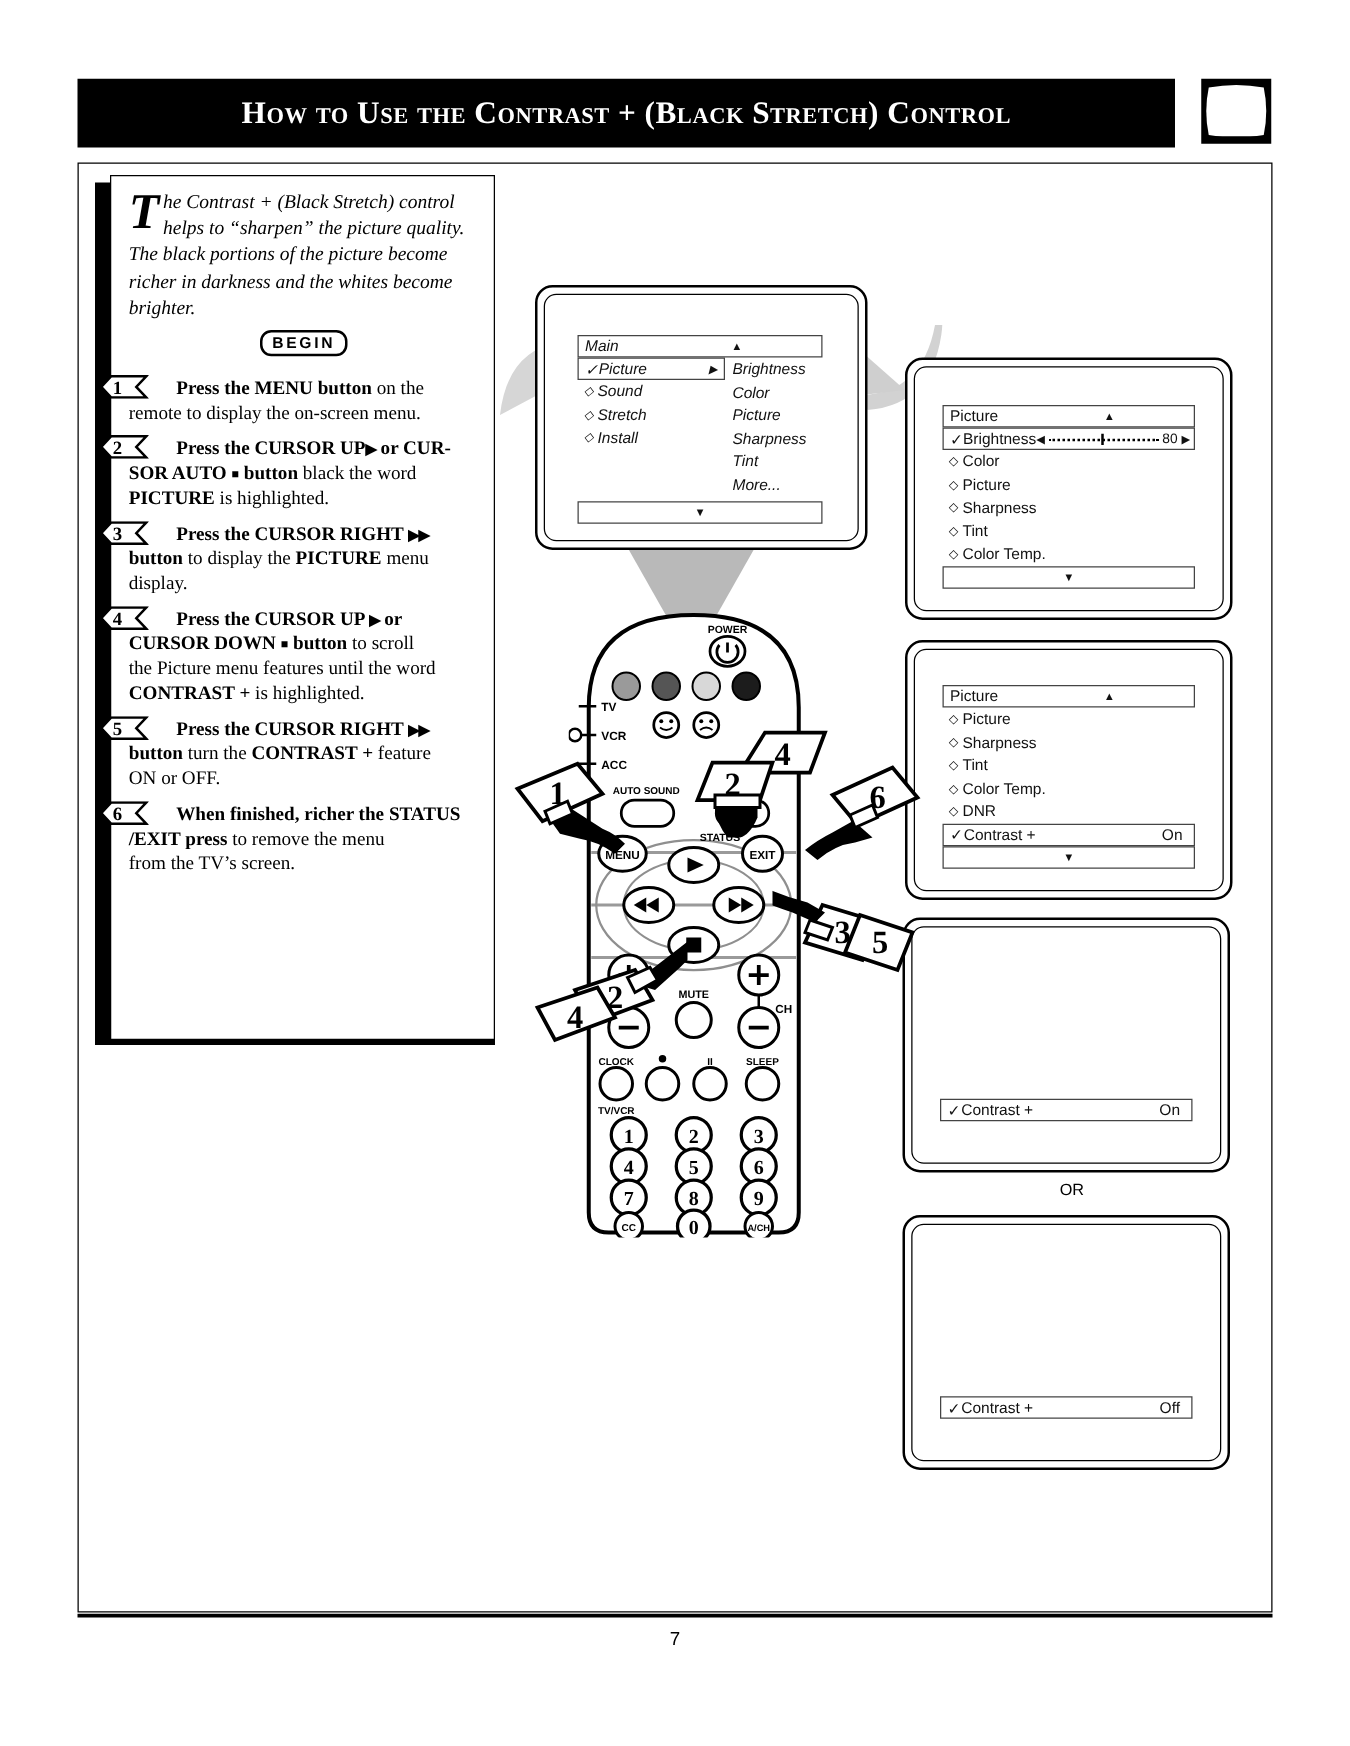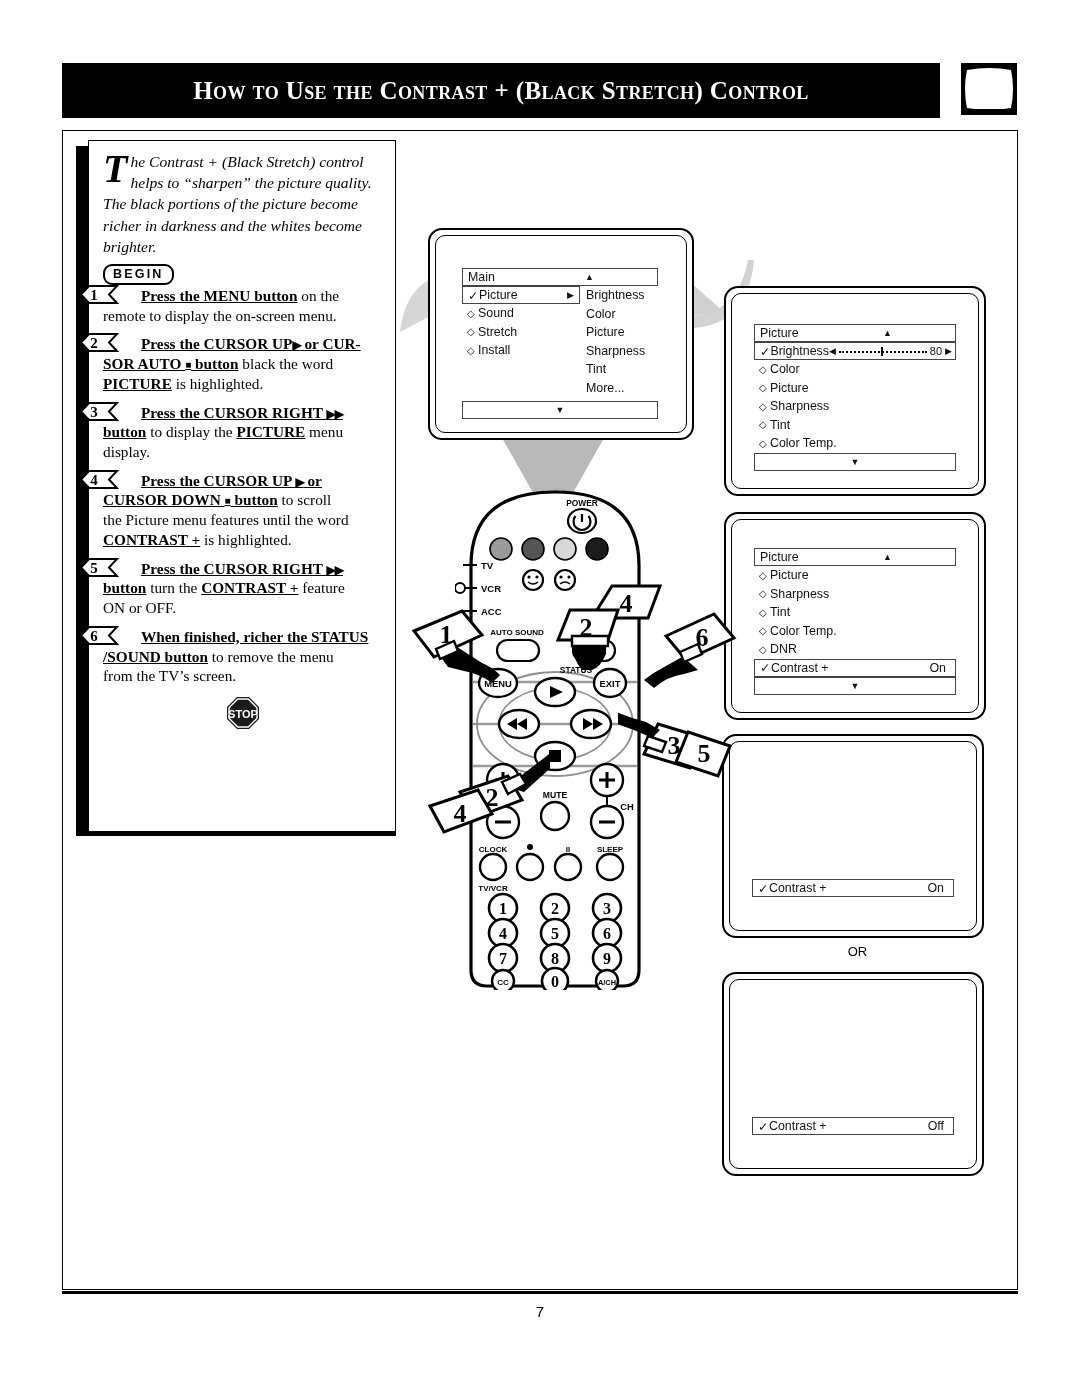--- a/index.html
+++ b/index.html
@@ -15,29 +15,29 @@
   #header-title{position:absolute;left:62px;top:63px;width:878px;height:55px;display:flex;align-items:center;justify-content:center;
       color:#fff;font-family:"Liberation Serif",serif;font-size:25px;font-variant:small-caps;letter-spacing:.4px;font-weight:700;white-space:nowrap;}
   #tv-corner-icon{position:absolute;left:960px;top:62px;width:58px;height:54px;}
 
   
   #instr-shadowspine{position:absolute;left:76px;top:146px;width:14px;height:690px;background:#000;}
   #instr-bottomshadow{position:absolute;left:76px;top:822px;width:320px;height:14px;background:#000;}
   #instr-card{position:absolute;left:88px;top:140px;width:308px;height:692px;border:1.6px solid #000;background:#fff;box-sizing:border-box;padding:10px 12px 0 14px;}
   #intro{font-family:"Liberation Serif",serif;font-style:italic;font-size:15.6px;line-height:1.36;text-align:left;}
   #intro .dropcap{float:left;font-size:40px;line-height:0.82;font-weight:700;font-style:italic;padding:2px 3px 0 0;}
-  #begin-wrap{margin-top:7px;margin-bottom:1px;}
+  #begin-wrap{text-align:center;margin-top:7px;margin-bottom:16px;}
   .begin-pill{display:inline-block;border:2.5px solid #000;border-radius:9px;padding:1px 8px 2px;font-family:"Liberation Sans",sans-serif;
       font-weight:700;font-size:12.5px;letter-spacing:2.2px;}
   .step{position:relative;margin:0 0 9px 0;font-family:"Liberation Serif",serif;font-size:15.3px;line-height:1.29;}
   .step .num{position:absolute;left:-24px;top:-1px;width:40px;height:19px;}
   .step .num svg{display:block;}
   .step p{margin:0;text-indent:38px;}
   .step p.cont{text-indent:0;}
-  .b{font-weight:700;text-decoration:underline;}
+  .b{font-weight:700;}
   .tri{font-size:12px;letter-spacing:-1px;}
   .sq{font-size:10px;vertical-align:1px;}
   #stop-wrap{text-align:center;margin-top:10px;}
 
   
   .tvbox{position:absolute;box-sizing:border-box;border:2.6px solid #000;border-radius:14px;background:#fff;}
   .tvbox .inner{position:absolute;left:5px;top:5px;right:5px;bottom:5px;border:1.4px solid #000;border-radius:10px;box-sizing:border-box;}
   .osd{position:absolute;font-family:"Liberation Sans",sans-serif;font-size:12.4px;color:#111;}
   .osd .bar{border:1.1px solid #444;box-sizing:border-box;height:18px;display:flex;align-items:center;padding:0 5px;}
   .osd .row{height:18.5px;display:flex;align-items:center;padding-left:5px;}
@@ -142,47 +142,40 @@
         <p class="cont"><span>ON or OFF.</span></p>
       </div>
       <div class="step">
         <span class="num">
           <svg width="40" height="19" viewBox="0 0 40 19">
             <polygon points="2,9.5 10,1 38,1 30,9.5 38,18 10,18" fill="#fff" stroke="#000" stroke-width="2"></polygon>
             <text x="15" y="15" font-family="Liberation Serif, serif" font-size="15" font-weight="bold" text-anchor="middle">6</text>
           </svg>
         </span>
         <p><span class="b">When finished, richer the STATUS</span></p>
-        <p class="cont"><span class="b">/SOUND button</span><span> to remove the menu</span></p>
+        <p class="cont"><span class="b">/EXIT press</span><span> to remove the menu</span></p>
         <p class="cont"><span>from the TV’s screen.</span></p>
       </div>
     </div>
-  <div id="stop-wrap">
-    <svg width="34" height="34" viewBox="0 0 34 34">
-      <polygon points="11,1 23,1 33,11 33,23 23,33 11,33 1,23 1,11" fill="#1a1a1a"></polygon>
-      <polygon points="11.8,3 22.2,3 31,11.8 31,22.2 22.2,31 11.8,31 3,22.2 3,11.8" fill="none" stroke="#fff" stroke-width="1.4"></polygon>
-      <text x="17" y="22" font-family="Liberation Sans, sans-serif" font-size="11" font-weight="bold" fill="#fff" text-anchor="middle">STOP</text>
-    </svg>
-  </div>
 </div>
 
 <svg class="gray" style="left:390px;top:270px;" width="60" height="70">
   <path d="M58 4 Q16 10 10 62 L40 46 Q44 14 58 10 Z" fill="#d6d6d6"></path>
 </svg>
 <svg class="gray" style="left:688px;top:258px;" width="66" height="96">
   <path d="M2 58 Q50 56 60 2 L66 2 Q60 66 6 70 Z" fill="#d2d2d2"></path>
   <path d="M2 58 L2 24 L36 54 Z" fill="#cfcfcf"></path>
 </svg>
 <svg class="gray" style="left:498px;top:436px;" width="110" height="66">
   <path d="M4 2 L106 2 L72 62 L38 62 Z" fill="#b9b9b9"></path>
 </svg>
 
 <div class="tvbox" id="tv-main" style="left:428px;top:228px;width:266px;height:212px;">
   <div class="inner"></div>
-  <div class="osd" id="osd-main" style="left:32px;top:38px;width:196px;">
+  <div class="osd" id="osd-main" style="left:32px;top:38px;width:196px;font-style:italic;">
       <div class="bar">
         <span>Main</span>
         <span class="spacer"></span>
         <span style="font-size:9px;padding-right:58px">▲</span>
       </div>
       <div style="display: flex;">
         <div style="width: 118px;">
           <div class="bar">
             <span class="chk">✓</span>
             <span>Picture</span>

